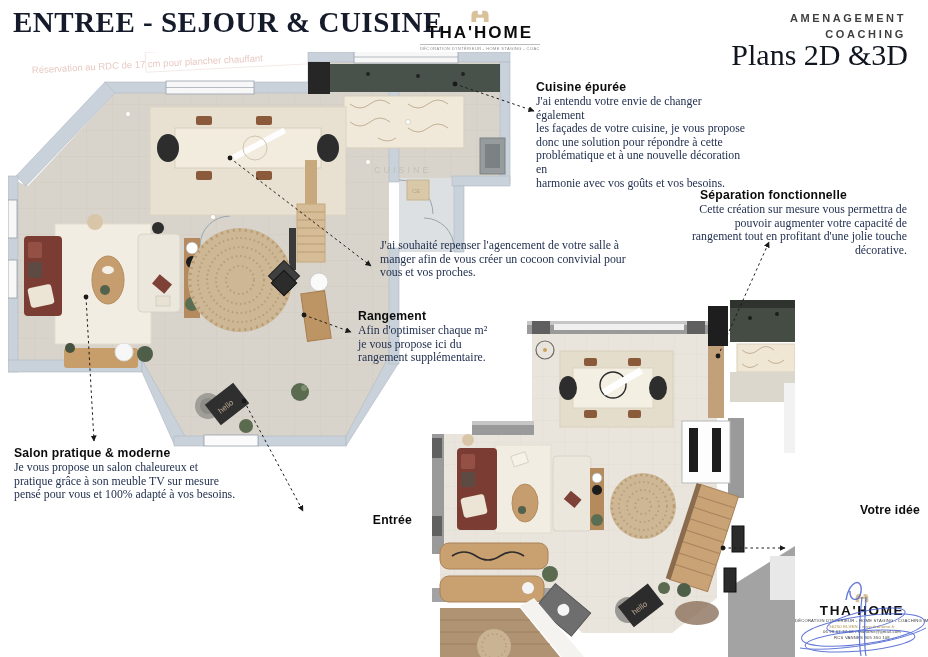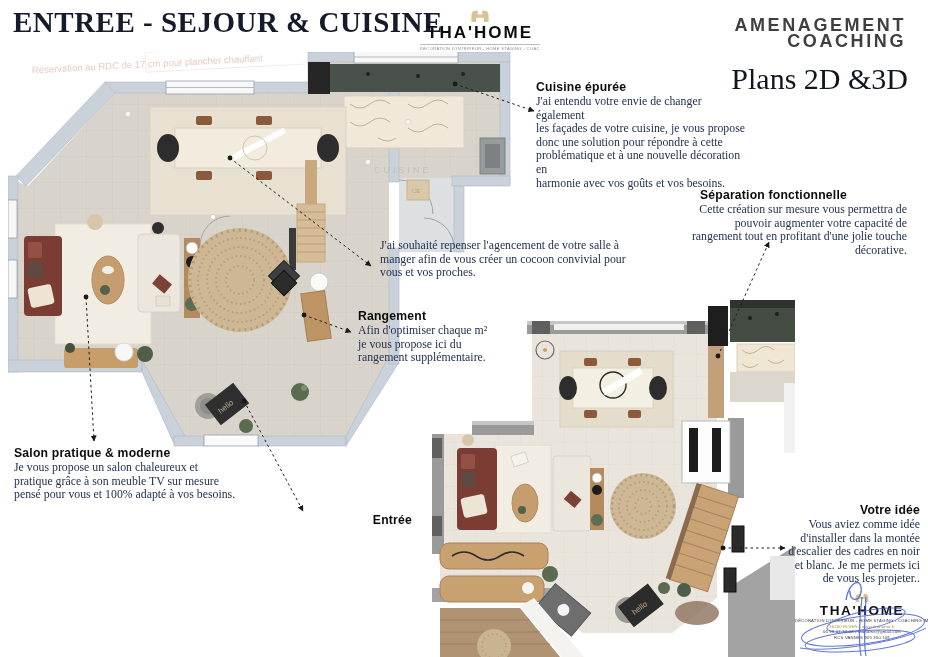--- a/index.html
+++ b/index.html
@@ -7,24 +7,24 @@
        font-family:"Liberation Sans",sans-serif;}
   .abs{position:absolute;}
 
   
   .main-title{left:13px;top:6px;font-family:"Liberation Serif",serif;font-weight:700;
               font-size:29px;letter-spacing:.5px;color:#151b2a;}
   .brand-top{left:420px;top:8px;width:120px;text-align:center;}
   .brand-name{font-weight:700;font-size:17px;letter-spacing:2px;color:#0c0c0c;}
   .brand-tagline{font-size:4px;color:#8a8a8a;letter-spacing:.4px;border-top:.5px solid #bbb;
                  padding-top:1px;margin-top:1px;white-space:nowrap;overflow:hidden;}
-  .kicker{right:22px;top:17px;text-align:right;font-size:18px;font-weight:600;
+  .kicker{right:22px;top:10px;text-align:right;font-size:11px;font-weight:600;
           letter-spacing:2.6px;color:#3f3f3f;line-height:16px;}
   .program-title{right:20px;top:40px;text-align:right;font-family:"Liberation Serif",serif;
-                 color:#10161f;font-size:30px;line-height:30px;margin-top:24px;}
+                 color:#10161f;font-size:30px;line-height:30px;}
 
   
   .note{z-index:10;}
   .note-title{font-size:12.2px;font-weight:700;color:#0b0b0b;letter-spacing:.2px;}
   .note-body{font-family:"Liberation Serif",serif;font-size:11.8px;line-height:13.6px;
              color:#233150;white-space:pre-line;margin-top:1px;}
   .note.right{text-align:right;}
   .note.center-title .note-title{text-align:center;margin-top:24px;}
 
   
@@ -387,25 +387,20 @@
 pratique grâce à son meuble TV sur mesure
 pensé pour vous et 100% adapté à vos besoins.</div>
 </div>
 
 <div class="abs note right" style="left:184px;top:513px;width:228px;">
   <div class="note-title">Entrée</div>
 </div>
 
 <div class="abs note right" style="left:782px;top:503px;width:138px;">
   <div class="note-title">Votre idée</div>
-  <div class="note-body">Vous aviez comme idée
-d'installer dans la montée
-d'escalier des cadres en noir
-et blanc. Je me permets ici
-de vous les projeter..</div>
 </div>
 
 <div class="abs footer-logo">
   <svg width="16" height="11" viewBox="0 0 20 14" style="display:block;margin:0 auto;">
     <path d="M2,13 V7 Q2,2.5 6,2.5 H8 V6 H12 V2.5 H14 Q18,2.5 18,7 V13 H13.5 V9 H6.5 V13 Z" fill="#d9c29a"></path>
   </svg>
   <div class="footer-brand">THA'HOME</div>
   <div class="footer-line">DÉCORATION D'INTÉRIEUR - HOME STAGING - COACHING IMMOBILIER</div>
   <div class="footer-line gold">56250 ELVEN - www.thahome.fr</div>
   <div class="footer-line">06 98 67 37 08 - thahome@gmail.com</div>

